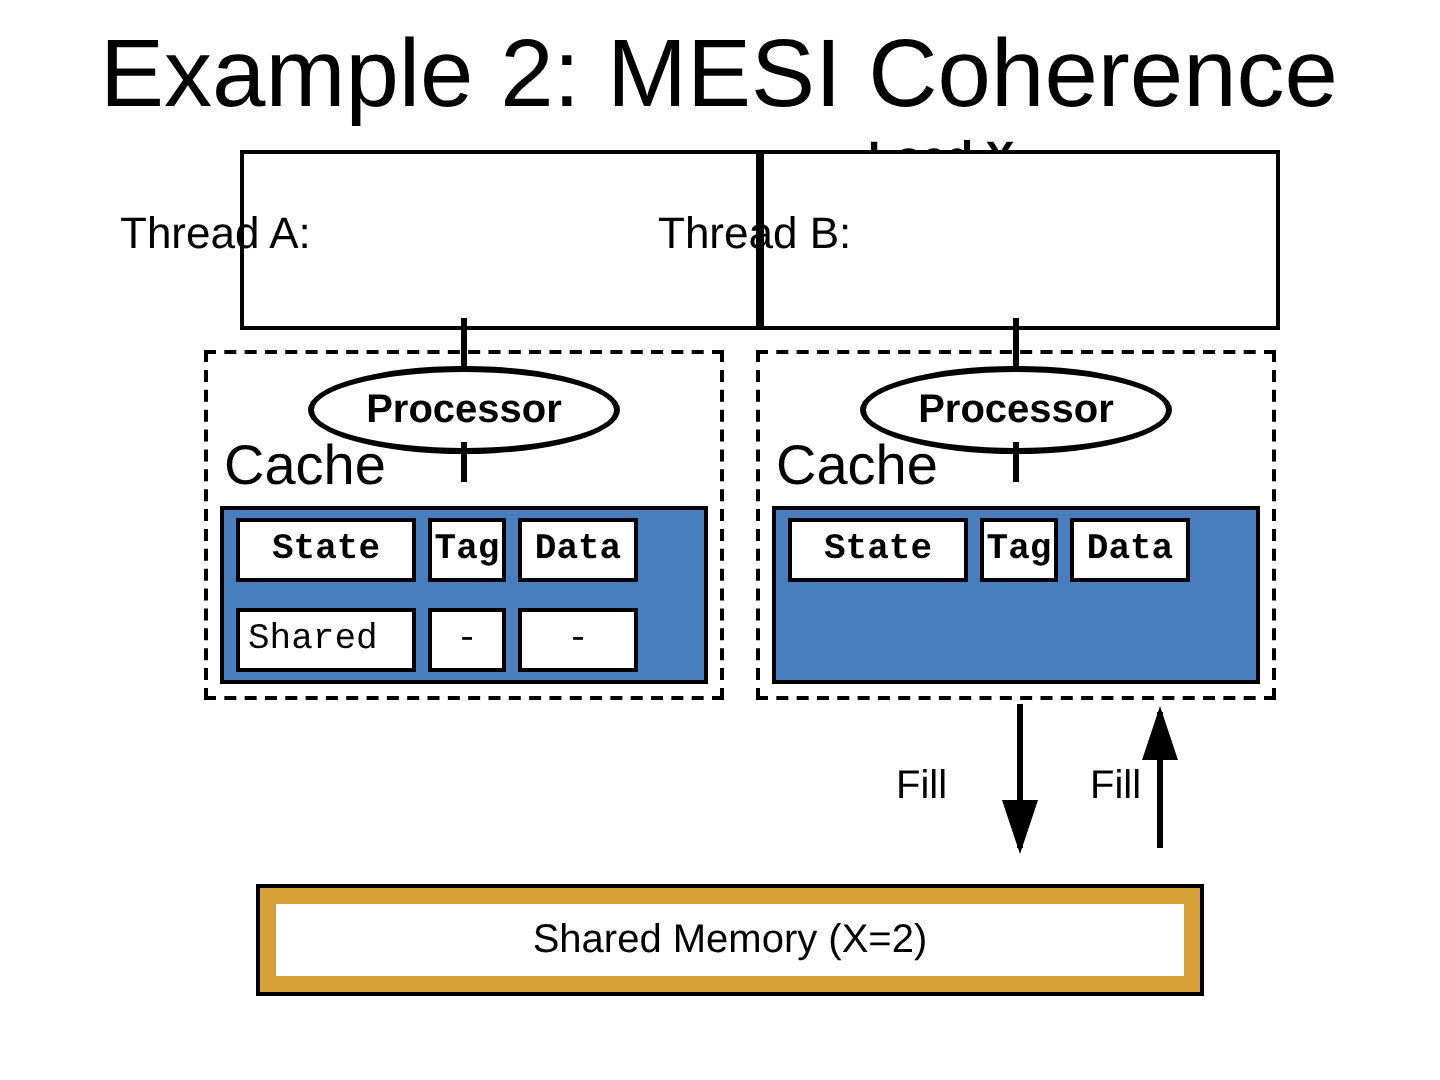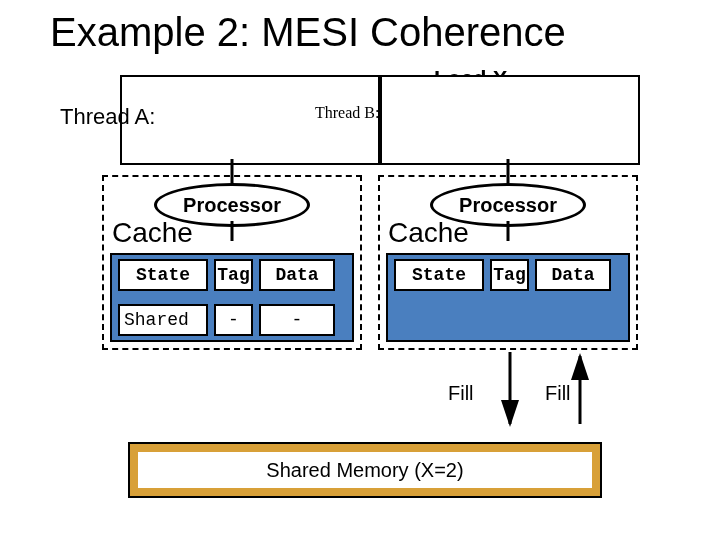--- a/index.html
+++ b/index.html
@@ -8,35 +8,35 @@
     width: 720px;
     height: 540px;
     background: #fff;
     font-family: Arial, Helvetica, sans-serif;
     position: relative;
   }
   .title {
     position: absolute;
     top: 10px;
     left: 50px;
-    font-size: 40px;
+    font-size: 48px;
     color: #000;
   }
   .thread-box {
     position: absolute;
     border: 2px solid #000;
     background: #fff;
     font-size: 20px;
     padding: 2px 4px 30px 4px;
     box-sizing: border-box;
   }
   #thread-a-box { top: 75px; left: 120px; width: 260px; height: 90px; }
   #thread-b-box { top: 75px; left: 380px; width: 260px; height: 90px; }
   .thread-label-a { position: absolute; top: 104px; left: 60px; font-size: 22px; }
-  .thread-label-b { position: absolute; top: 104px; left: 315px; font-size: 16px; font-family: Liberation Serif, serif; }
+  .thread-label-b { position: absolute; top: 104px; left: 329px; font-size: 22px; }
   .load-x { position: absolute; top: 66px; left: 434px; font-size: 22px; font-weight: bold; }
 
   .cpu-block {
     position: absolute;
     border: 2px dashed #000;
     background: #fff;
     box-sizing: border-box;
   }
   #cpu-a { top: 175px; left: 102px; width: 260px; height: 175px; }
   #cpu-b { top: 175px; left: 378px; width: 260px; height: 175px; }
@@ -108,21 +108,21 @@
     font-size: 18px;
     display: flex;
     align-items: center;
     padding: 2px 4px;
     box-sizing: border-box;
     height: 32px;
   }
   .cache-row.header .cache-cell { font-weight: bold; justify-content: center; }
   .c-state { width: 90px; }
   .c-tag   { width: 39px; justify-content: center; }
-  .c-data  { width: 76px; justify-content: center; }
+  .c-data  { width: 60px; justify-content: center; }
 
   .memory-box {
     position: absolute;
     top: 428px;
     left: 130px;
     width: 470px;
     height: 52px;
     background: #fff;
     border: 8px solid #d8a038;
     outline: 2px solid #000;

